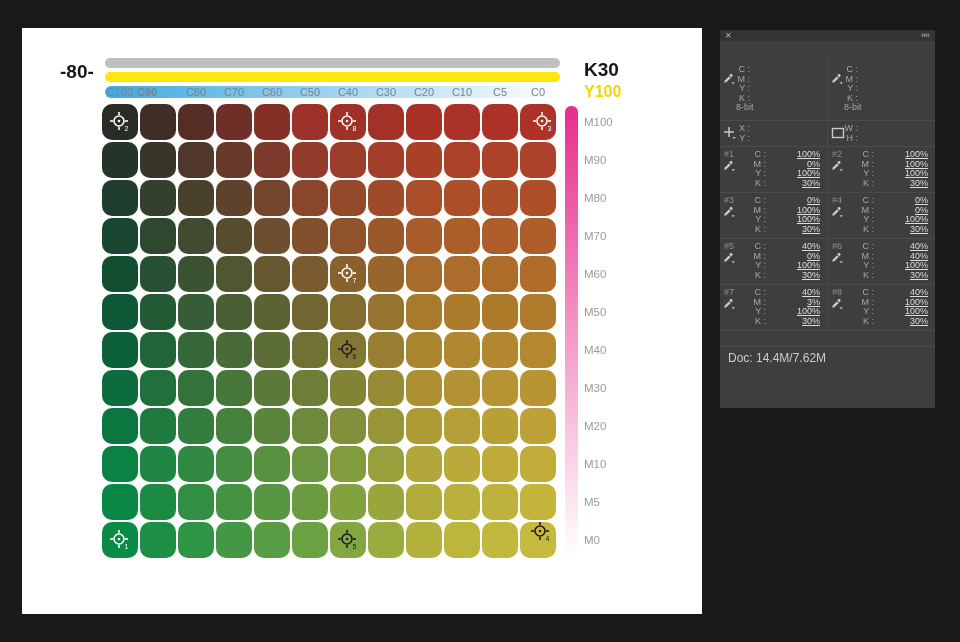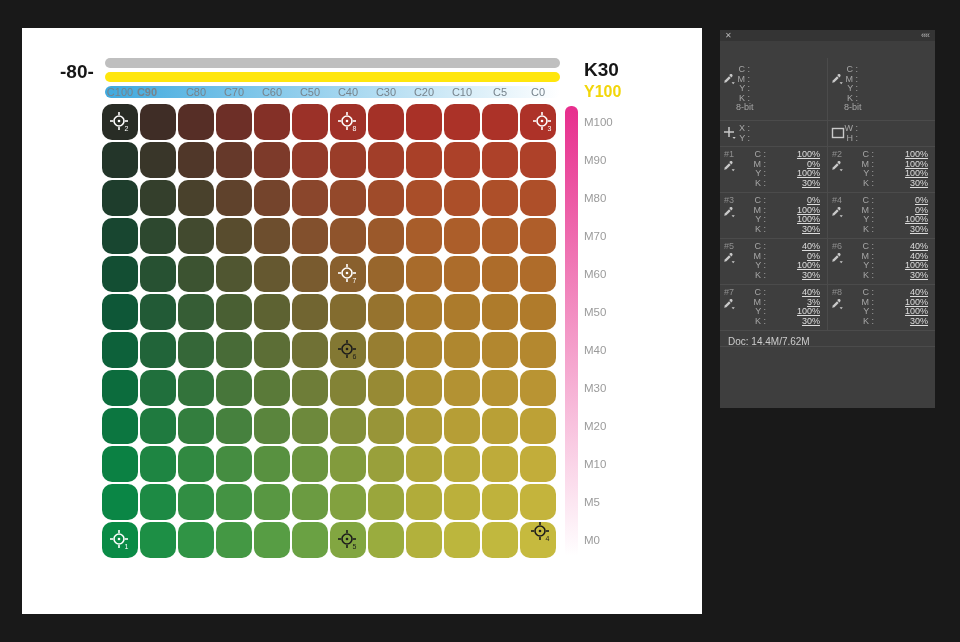--- a/index.html
+++ b/index.html
@@ -33,21 +33,21 @@
   .hdiv{position:absolute;left:0;width:215px;height:1px;background:#4b4b4b;}
   .vdiv{position:absolute;left:107px;top:0;width:1px;height:272px;background:#4b4b4b;}
   .ip-lbl{color:#a6a6a6;}
   .ip-val{color:#dcdcdc;text-decoration:underline;}
   .ip-cell{position:absolute;width:106px;}
   .ip-cell .num{position:absolute;left:4px;top:3px;color:#8f8f8f;}
   .ip-cell .icon{position:absolute;left:3px;top:13px;}
   .ip-line{position:absolute;height:9px;line-height:9px;}
   .ip-line .l{position:absolute;width:30px;text-align:right;left:0;}
   .ip-line .v{position:absolute;right:8px;text-align:right;}
-  .doc-line{position:absolute;left:8px;top:278px;font-size:10px;color:#cccccc;}
+  .doc-line{position:absolute;left:8px;top:293px;font-size:12px;color:#cccccc;}
 </style>
 </head>
 <body>
 
 <div id="screen">
 
   <div id="canvas">
     <div class="chart-title">-80-</div>
 
     <div class="bar" id="k-bar" style="background: rgb(191, 191, 191);"></div>

